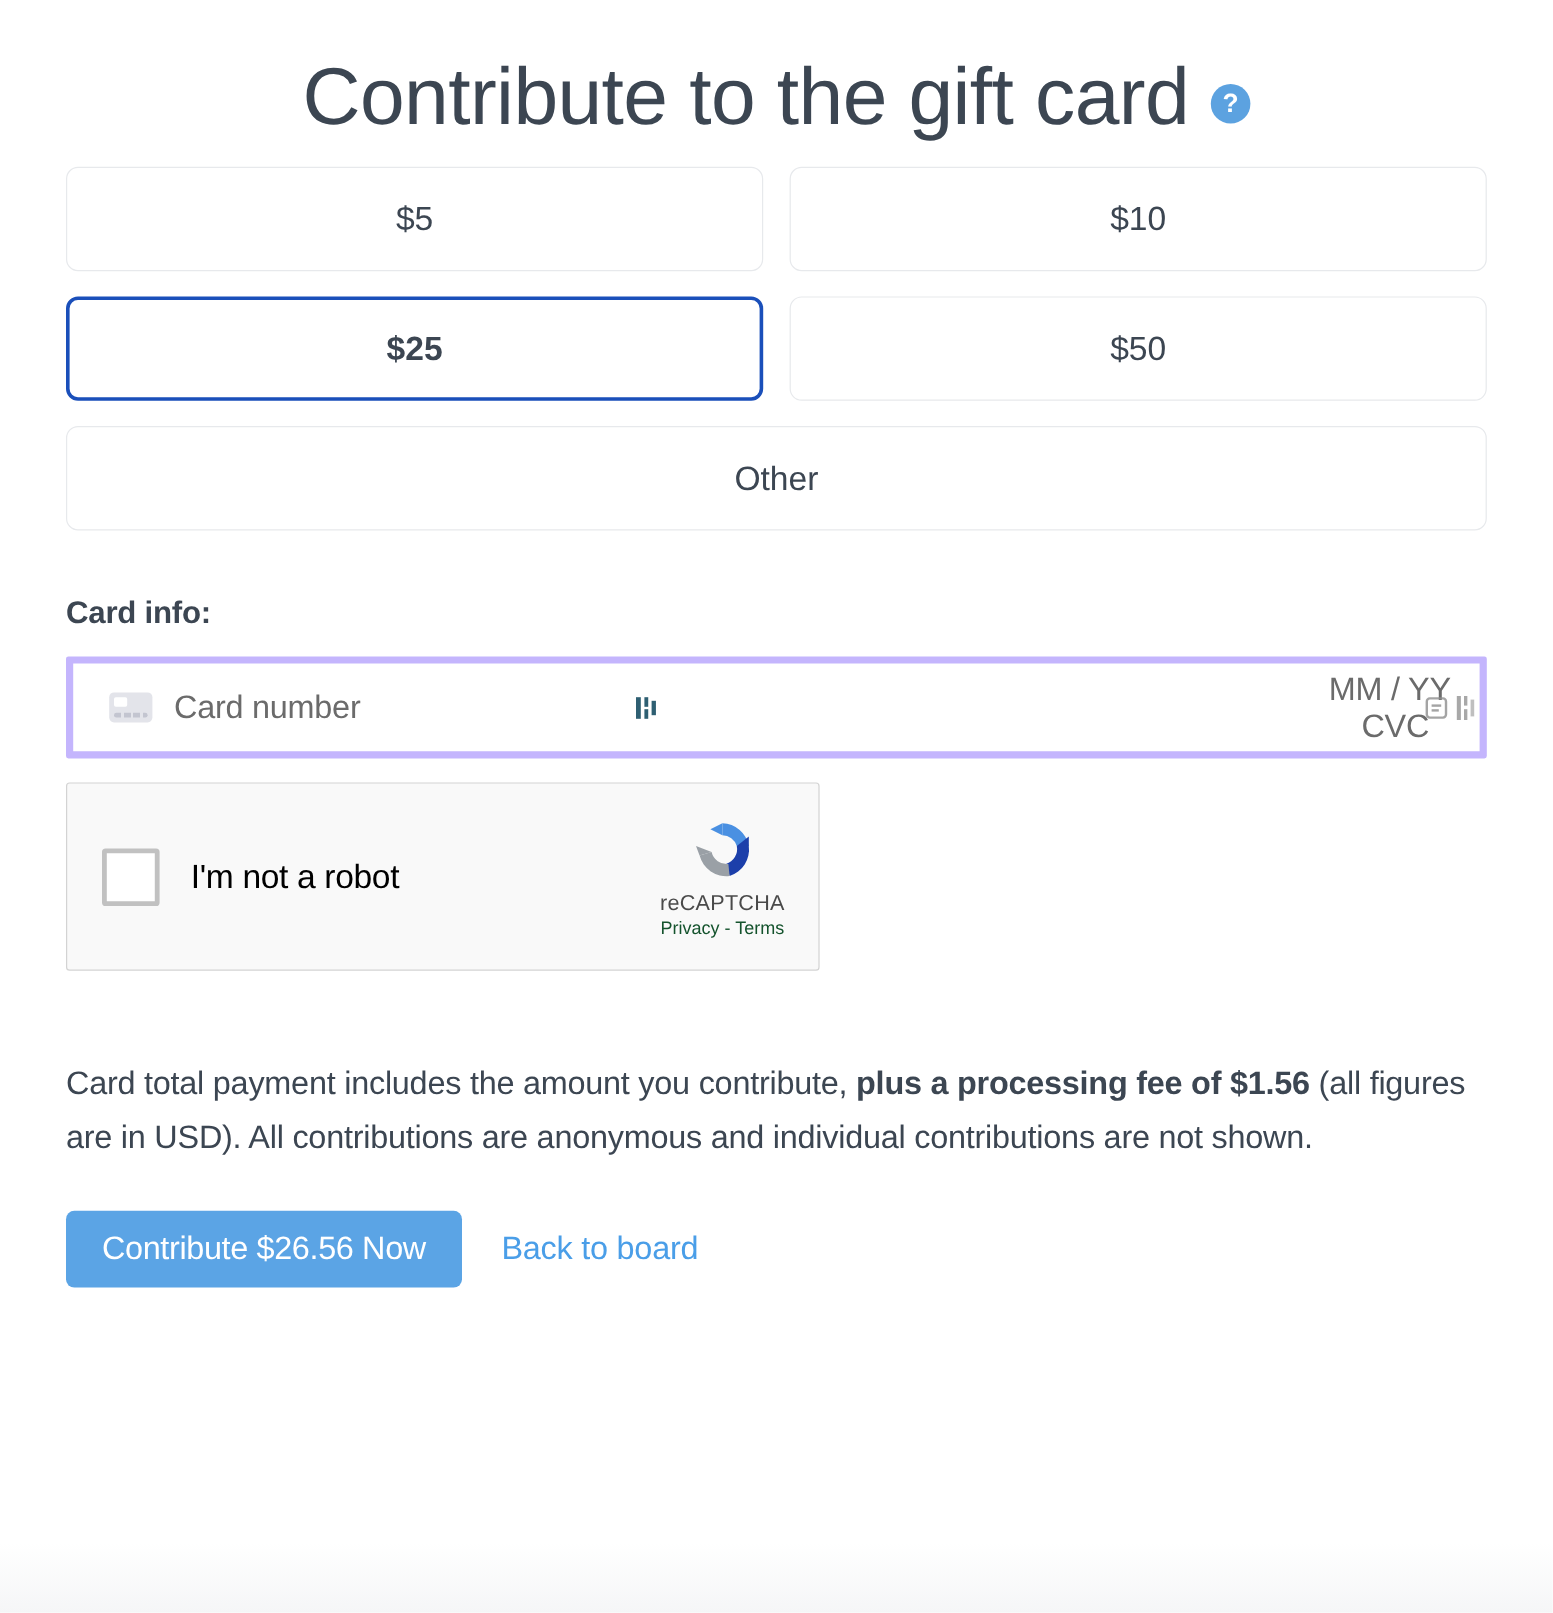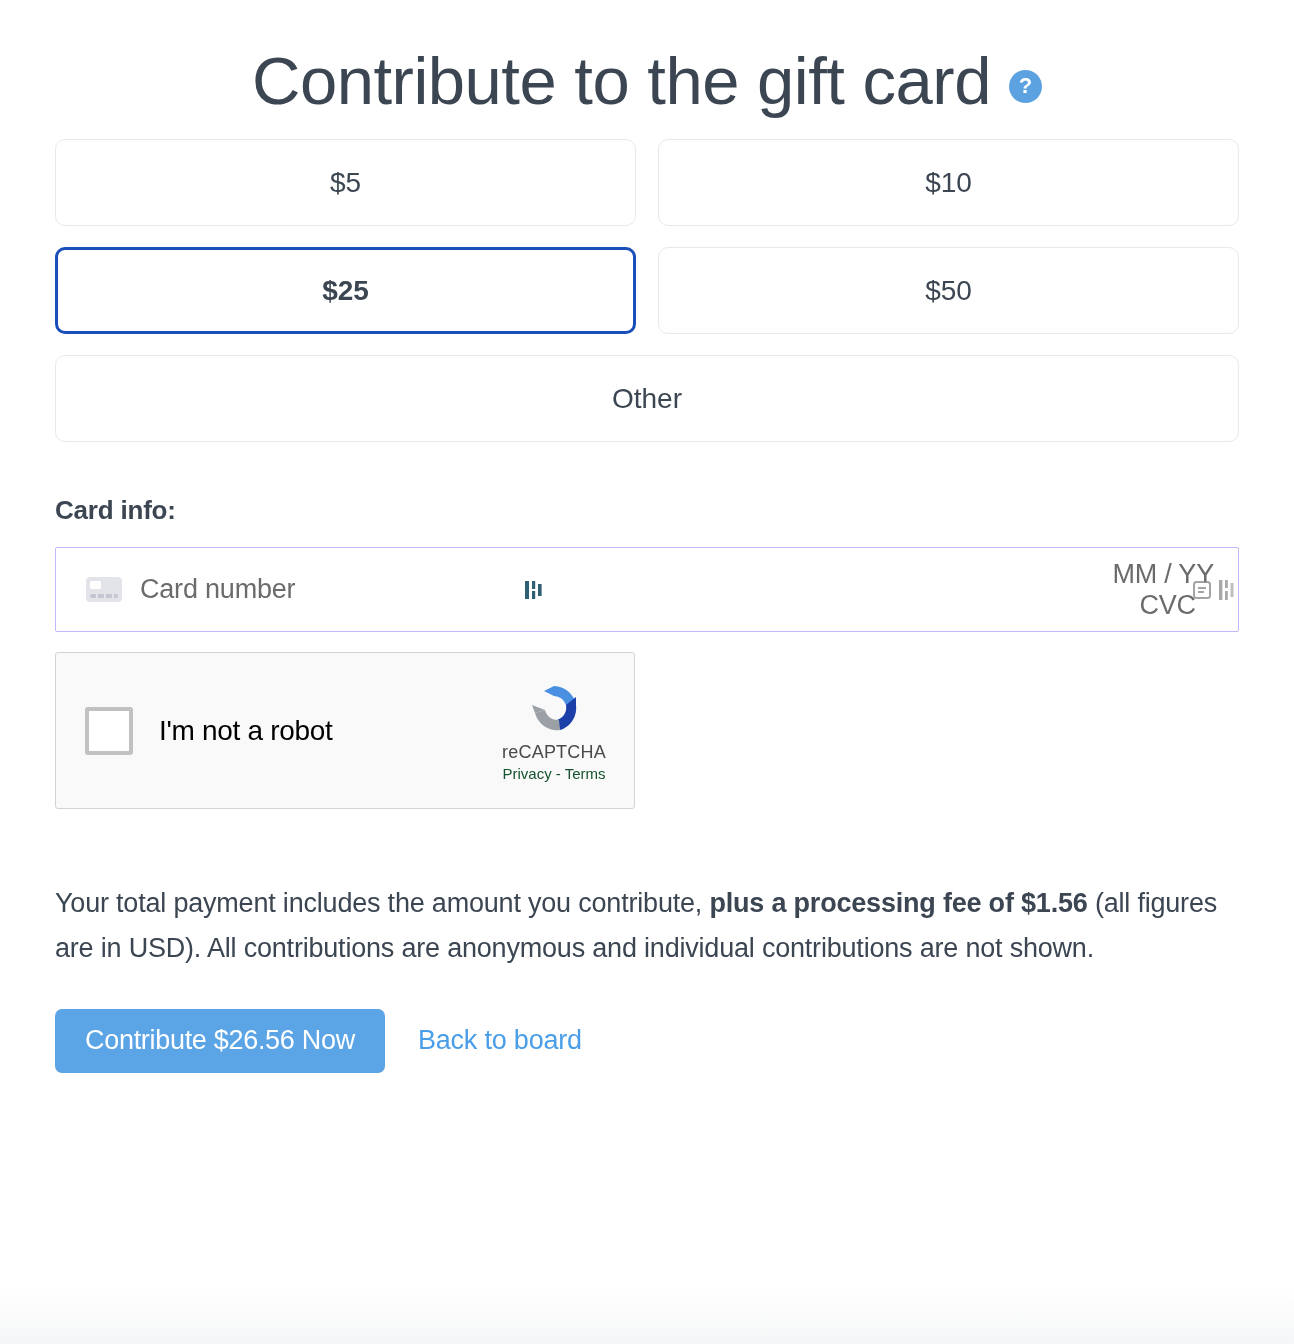--- a/index.html
+++ b/index.html
@@ -99,21 +99,21 @@
   .section-label {
     margin-top: 53px;
     font-size: 26px;
     font-weight: 700;
     color: #3c4652;
     letter-spacing: -0.2px;
   }
   .card-field {
     margin-top: 21px;
     height: 85px;
-    border: 1px solid #c4b5fd;
+    border: 6px solid #c4b5fd;
     background: #ffffff;
     border-radius: 2px;
     display: flex;
     align-items: center;
     padding: 0 24px 0 30px;
     box-sizing: border-box;
     position: relative;
     cursor: text;
   }
   .cc-icon {
@@ -190,21 +190,21 @@
   }
 
   
   .captcha-row {
     margin-top: 20px;
     display: flex;
     align-items: flex-start;
     justify-content: space-between;
   }
   .recaptcha {
-    width: 580px;
+    width: 628px;
     height: 157px;
     border: 1px solid #d3d3d3;
     border-radius: 3px;
     background: #f9f9f9;
     display: flex;
     align-items: center;
     box-sizing: border-box;
     padding: 0 18px 0 29px;
     position: relative;
     cursor: pointer;
@@ -417,21 +417,21 @@
             <path d="M11 34 L8 26 L21 31 Z" fill="#9aa0a6"></path>
             <circle cx="30" cy="29" r="6" fill="#f9f9f9"></circle>
           </svg>
           <div class="rc-name">reCAPTCHA</div>
           <div class="rc-legal">Privacy - Terms</div>
         </div>
       </div>
 
     </div>
 
-    <p class="disclaimer"><span>Your total payment includes the amount you contribute, </span><b>plus a processing fee of $1.56</b><span> (all figures are in USD). All contributions are anonymous and individual contributions are not shown.</span></p>
+    <p class="disclaimer"><span>Card total payment includes the amount you contribute, </span><b>plus a processing fee of $1.56</b><span> (all figures are in USD). All contributions are anonymous and individual contributions are not shown.</span></p>
 
     <div class="actions">
       <button class="contribute-btn">Contribute $26.56 Now</button>
       <a class="back-link">Back to board</a>
     </div>
 
 
   </div>
 
   <div class="bottom-fade"></div>

